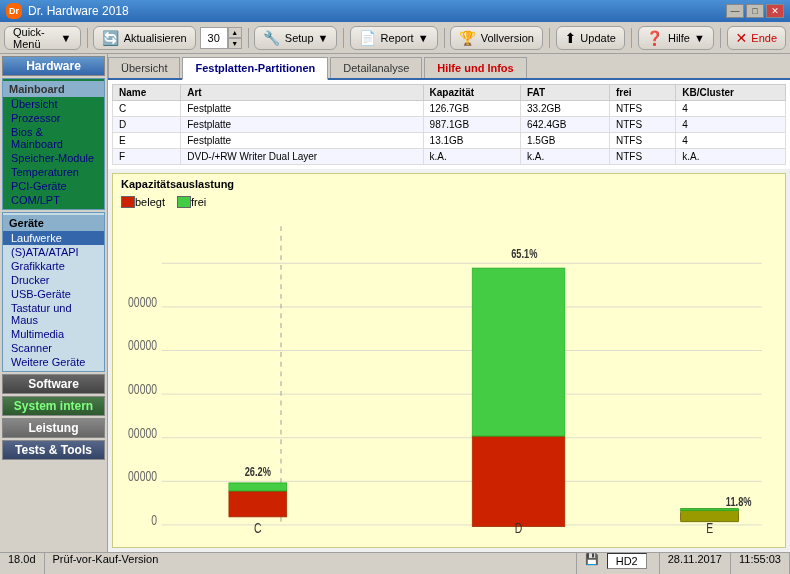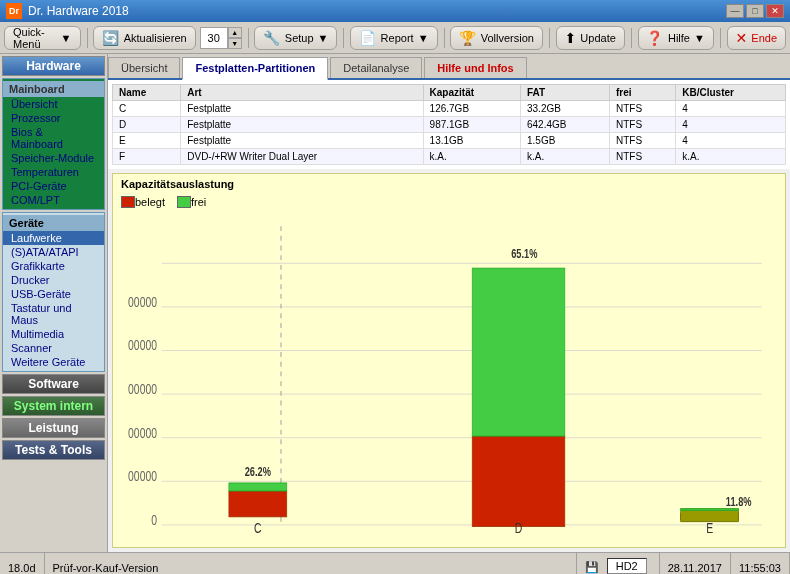--- a/index.html
+++ b/index.html
@@ -1,20 +1,20 @@
 <!DOCTYPE html>
 <html><head>
   <meta charset="utf-8">
   <style>
     * { margin: 0; padding: 0; box-sizing: border-box; }
     body { width: 790px; height: 574px; font-family: 'Segoe UI', Tahoma, sans-serif; font-size: 11px; background: #d4d0c8; overflow: hidden; }
 
     
     #titlebar { background: linear-gradient(to bottom, #4a8fd4, #2c6ab5); height: 22px; display: flex; align-items: center; padding: 0 6px; color: white; font-size: 12px; }
-    #titlebar .app-icon { width: 16px; height: 16px; background: #ff6600; border-radius: 0; margin-right: 6px; display: flex; align-items: center; justify-content: center; font-size: 9px; font-weight: bold; color: white; }
+    #titlebar .app-icon { width: 16px; height: 16px; background: #ff6600; border-radius: 6px; margin-right: 6px; display: flex; align-items: center; justify-content: center; font-size: 9px; font-weight: bold; color: white; }
     #titlebar .title { flex: 1; }
     #titlebar .win-buttons { display: flex; gap: 2px; }
     #titlebar .win-btn { width: 18px; height: 14px; background: #c0bdb5; border: 1px solid #888; font-size: 9px; display: flex; align-items: center; justify-content: center; cursor: pointer; color: #333; }
 
     
     #toolbar { background: #d4d0c8; border-bottom: 1px solid #a0a0a0; height: 32px; display: flex; align-items: center; padding: 2px 4px; gap: 4px; }
     .toolbar-btn { background: linear-gradient(to bottom, #f0ede8, #d8d4cc); border: 1px solid #a0a0a0; border-radius: 6px; padding: 3px 8px; cursor: pointer; display: flex; align-items: center; gap: 4px; font-size: 11px; height: 24px; }
     .toolbar-sep { width: 1px; background: #a0a0a0; height: 20px; margin: 0 2px; }
     .quick-menu { width: 100px; }
     .spin-box { display: flex; align-items: center; }
@@ -61,21 +61,21 @@
     
     #chart-area { flex: 1; background: #ffffd0; border: 1px solid #cccc80; margin: 4px; position: relative; overflow: hidden; }
     #chart-title { font-size: 11px; font-weight: bold; padding: 4px 8px; }
     #legend { display: flex; gap: 12px; padding: 2px 8px; font-size: 11px; }
     .legend-item { display: flex; align-items: center; gap: 0; }
     .legend-color { width: 14px; height: 12px; border: 1px solid #666; }
     .chart-svg-container { width: 100%; height: calc(100% - 50px); }
 
     
     #statusbar { height: 22px; background: #d4d0c8; border-top: 1px solid #a0a0a0; display: flex; align-items: center; font-size: 11px; }
-    .status-item { padding: 0 8px; border-right: 1px solid #a0a0a0; height: 100%; display: flex; align-items: flex-end; }
+    .status-item { padding: 0 8px; border-right: 1px solid #a0a0a0; height: 100%; display: flex; align-items: flex-start; }
     .status-item.flex-grow { flex: 1; }
     .status-pill { background: white; border: 1px inset #888; padding: 0 8px; height: 16px; display: flex; align-items: center; margin: 0 4px; }
   </style>
 </head>
 <body>
 
 <div id="titlebar">
   <div class="app-icon">Dr</div>
   <span class="title">Dr. Hardware 2018</span>
   <div class="win-buttons">

